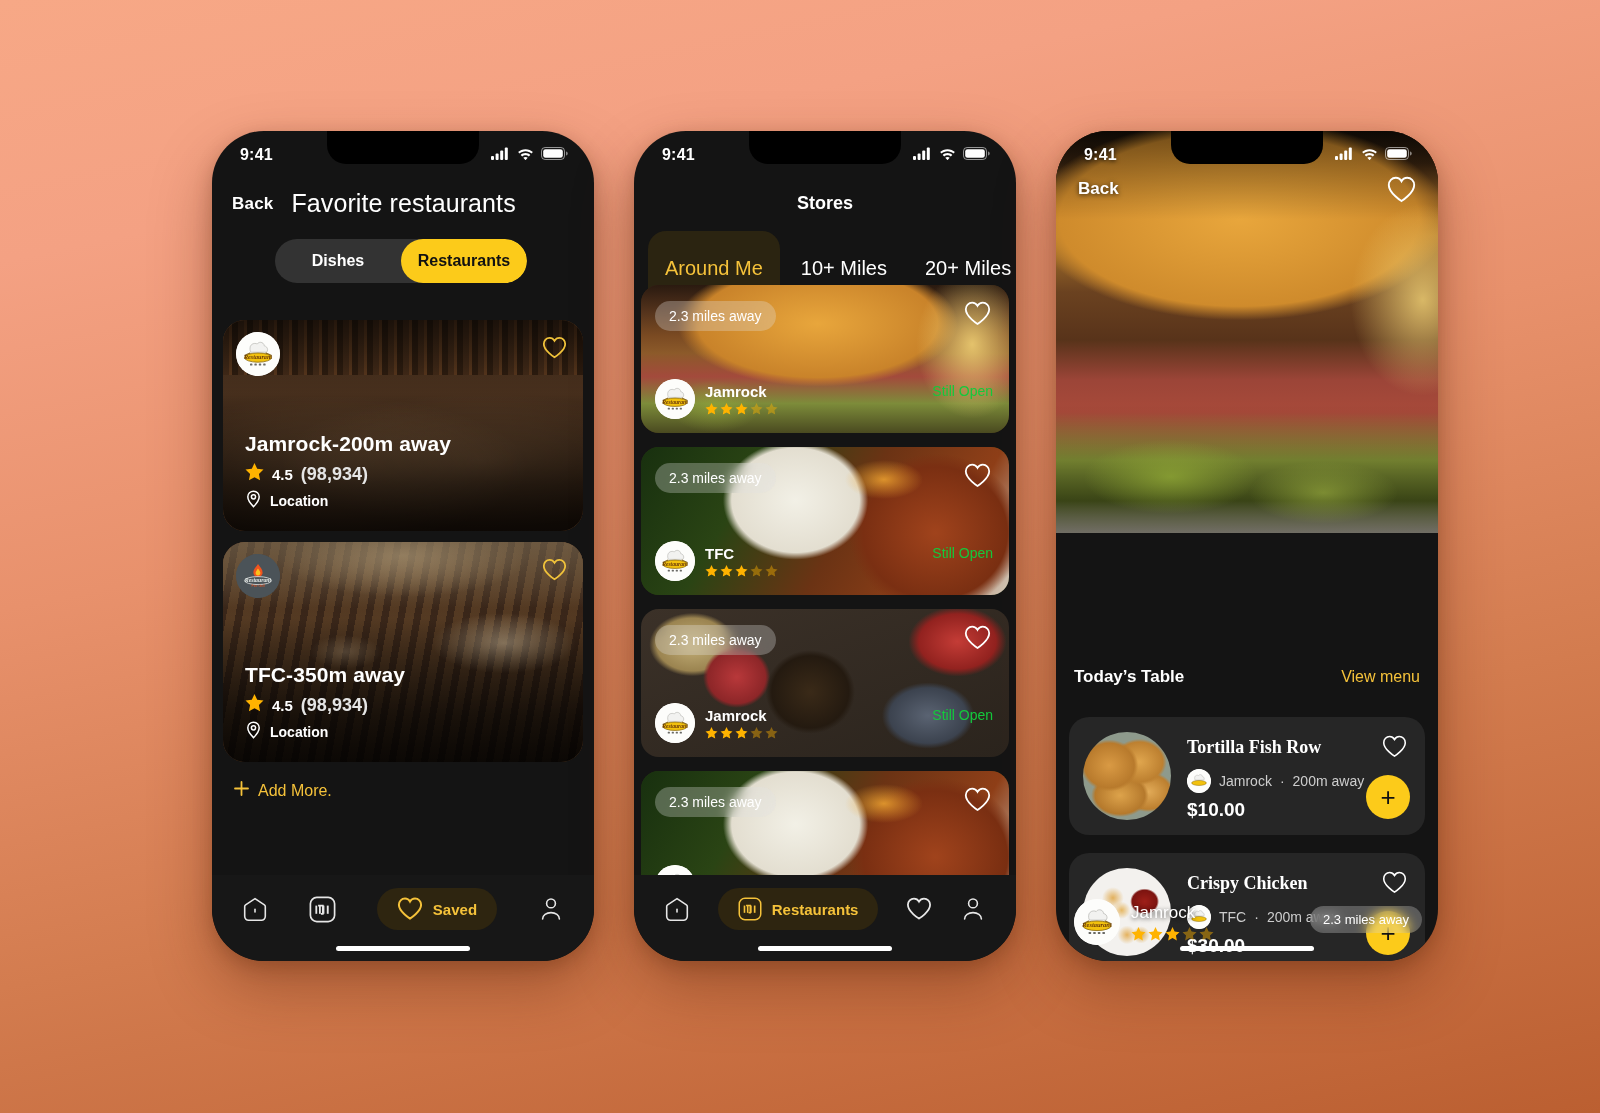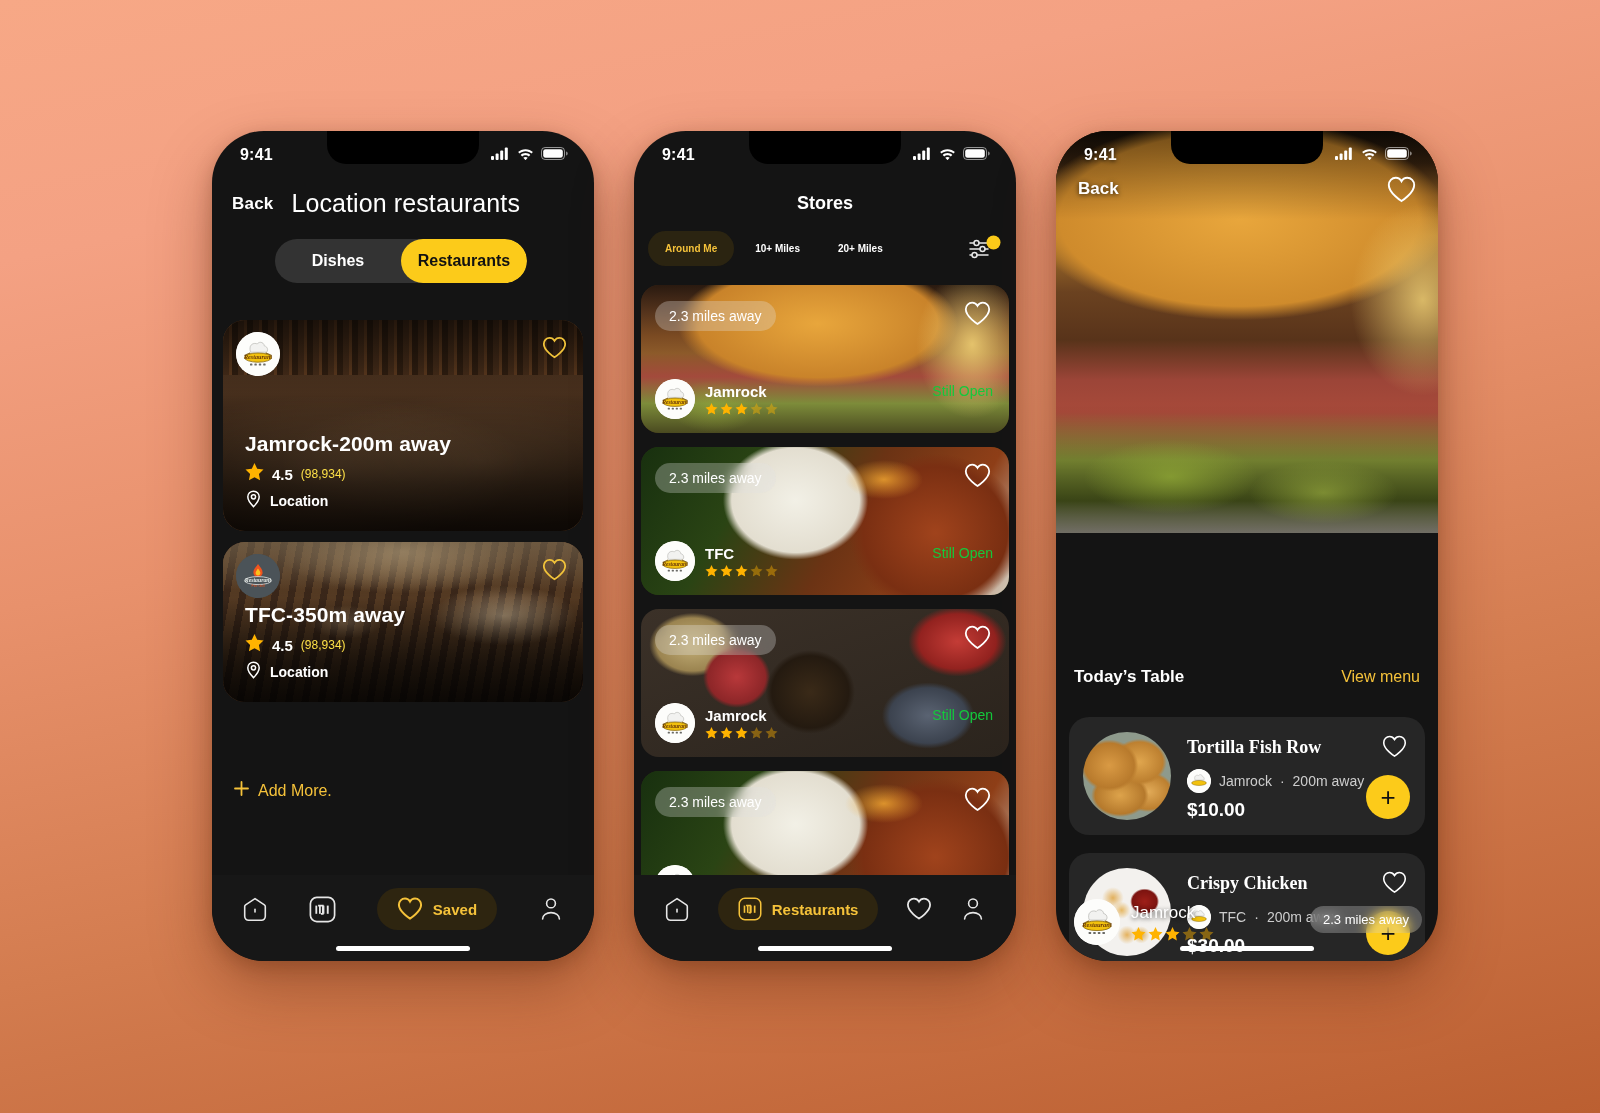--- a/index.html
+++ b/index.html
@@ -57,21 +57,21 @@
   }
   .seg-item{ flex:1; height:44px; display:flex; align-items:center; justify-content:center;
     font-size:16px; font-weight:700; color:#fff; }
   .seg-item.active{ background:#fccb1a; color:#111; border-radius:22px; }
 
   .rcard{
     position:absolute; left:11px; width:360px; border-radius:22px; overflow:hidden;
     background:#2a2115;
   }
   #rcard1{ top:189px; height:211px; }
-  #rcard2{ top:411px; height:160px; }
+  #rcard2{ top:411px; height:220px; }
   .rphoto{ position:absolute; inset:0; }
   .ph-bar{
     background:
       linear-gradient(180deg,rgba(0,0,0,.55),rgba(0,0,0,.05) 40%),
       repeating-linear-gradient(90deg,#5b3a21 0 6px,#7a4c28 6px 9px,#3e2715 9px 15px),
       #4a2f1a;
   }
   .ph-bar:after{
     content:""; position:absolute; left:0; right:0; top:26%; bottom:0;
     background:
@@ -102,21 +102,21 @@
   }
   .logo.dark{ background:#4b5358; }
   .logo svg{ display:block; }
 
   .heart-o{ position:absolute; }
 
   .rcard-info{ position:absolute; left:22px; bottom:14px; }
   .rname{ color:#fff; font-size:21px; font-weight:700; letter-spacing:.1px; margin-bottom:7px; }
   .rrow{ display:flex; align-items:center; gap:8px; margin-bottom:5px; }
   .rscore{ color:#fff; font-size:15px; font-weight:700; }
-  .rcount{ color:#fde047; font-size:12px; }
+  .rcount{ color:#e5e5e5; font-size:18px;font-weight:bold; }
   .rloc{ color:#fff; font-size:14px; font-weight:700; }
 
   .addmore{ position:absolute; top:650px; left:22px; display:flex; align-items:center; gap:9px;
     color:#f5c23a; font-size:16px; }
 
   
   .tabbar{
     position:absolute; bottom:0; left:0; right:0; height:86px;
     background:#171717;
     display:flex; align-items:center; z-index:50;
@@ -127,21 +127,21 @@
     display:flex; align-items:center; gap:10px;
     background:#2e2510; border-radius:22px; padding:9px 20px;
     color:#f5c23a; font-size:15px; font-weight:700;
   }
 
   
   .p2-title{ position:absolute; top:62px; left:0; right:0; text-align:center;
     color:#fff; font-size:18px; font-weight:700; }
   .filters{ position:absolute; top:100px; left:14px; right:14px;
     display:flex; align-items:center; gap:4px; }
-  .fpill{ padding:12px 17px; border-radius:18px; font-size:10px; font-weight:700; color:#fff; white-space:nowrap; }
+  .fpill{ padding:26px 17px; border-radius:18px; font-size:20px; font-weight:400; color:#fff; white-space:nowrap; }
   .fpill.active{ background:#2b2411; color:#f5c23a; }
   .filter-icon-wrap{ margin-left:auto; position:relative; width:34px; height:30px; }
 
   .scard{
     position:absolute; left:7px; width:368px; border-radius:18px; overflow:hidden;
   }
   .scard .sbg{ position:absolute; inset:0; }
   .burger{
     background:
       radial-gradient(ellipse 200px 90px at 48% 26%, #e8a63c, #c9832a 60%, transparent 70%),
@@ -275,21 +275,21 @@
               <rect x="0.5" y="0.5" width="23" height="12" rx="3.6" fill="none" stroke="#fff" stroke-opacity=".55"></rect>
               <rect x="2.2" y="2.2" width="19.6" height="8.6" rx="2.3" fill="#fff"></rect>
               <path d="M25.2 4.4c.9.3 1.4 1 1.4 2.1s-.5 1.8-1.4 2.1V4.4z" fill="#fff" fill-opacity=".6"></path>
             </svg>
         </span>
       </div>
     </div>
 
     <div class="p1-head">
       <div class="back-btn">Back</div>
-      <div class="p1-title">Location restaurants</div>
+      <div class="p1-title">Favorite restaurants</div>
     </div>
 
     <div class="segment">
       <div class="seg-item">Dishes</div>
       <div class="seg-item active">Restaurants</div>
     </div>
 
     <div class="rcard" id="rcard1">
       <div class="rphoto ph-bar"></div>
       <div class="rcard-shade"></div>

